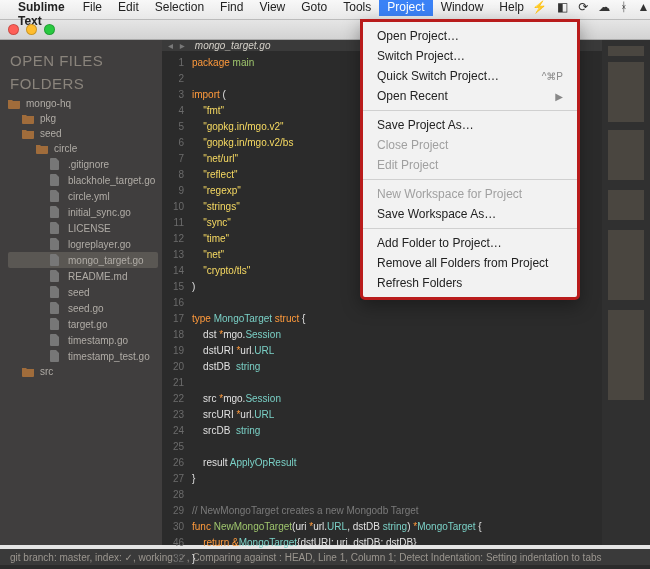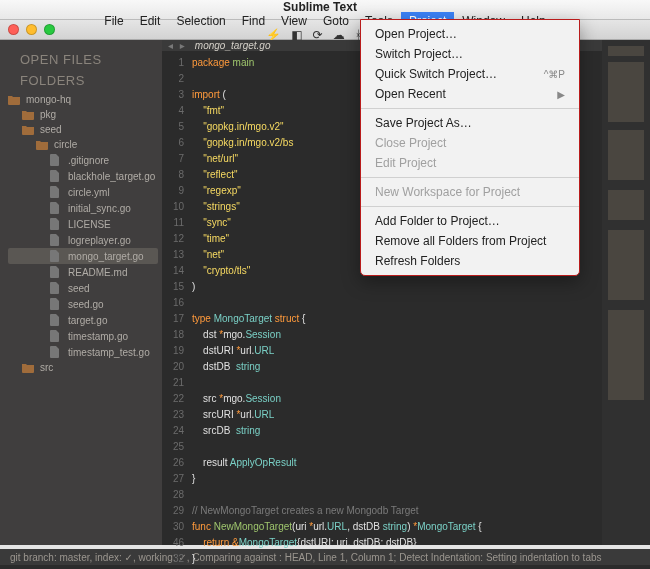--- a/index.html
+++ b/index.html
@@ -1,54 +1,54 @@
 <!DOCTYPE html>
 <html><head>
 <meta charset="utf-8">
 <style>
 * { margin: 0; padding: 0; box-sizing: border-box; font-family: -apple-system, 'Helvetica Neue', Arial, sans-serif; }
 body { width: 650px; height: 569px; background: #2b2b2b; overflow: hidden; font-size: 11px; }
 
-.mac-menubar { height: 20px; background: linear-gradient(#f8f8f8,#e8e8e8); border-bottom:1px solid #bbb; display:flex; align-items:center; padding:0 8px; gap:0; color:#222; font-size:12px;flex-direction:column; }
+.mac-menubar { height: 20px; background: linear-gradient(#f8f8f8,#e8e8e8); border-bottom:1px solid #bbb; display:flex; align-items:flex-start; padding:0 8px; gap:0; color:#222; font-size:12px; }
 .mac-menubar .apple { font-size:13px; margin-right:10px; }
 .mac-menubar .app { font-weight:700; margin-right:10px; }
 .mac-menubar .mitem { padding:2px 8px; cursor:default; }
 .mac-menubar .mitem.active { background:#3b82f6; color:#fff; }
 .mac-menubar .spacer { flex:1; }
 .mac-menubar .status { display:flex; gap:10px; align-items:center; color:#333; }
 
 .traffic { height:20px; background:linear-gradient(#e5e5e5,#d3d3d3); border-bottom:1px solid #aaa; display:flex; align-items:center; padding:0 8px; gap:7px;}
 .light { width:11px; height:11px; border-radius:50%; border:1px solid rgba(0,0,0,.2); }
 .light.red{background:#ff5f57;} .light.yellow{background:#ffbd2e;} .light.green{background:#28c940;}
 
 .workspace { display:flex; height:505px; background:#3a3a3a; }
 
 .sidebar { width:162px; background:#403e3e; color:#b0aca6; padding:6px 4px 6px 8px; overflow:hidden; font-size:10px; }
-.side-head { color:#8a847c; font-size:13px; letter-spacing:.5px; margin:6px 0 4px 12px; }
+.side-head { color:#8a847c; font-size:15px; letter-spacing:.5px; margin:6px 0 4px 2px; }
 .tree-item { display:flex; align-items:center; padding:2px 0 2px 0; white-space:nowrap; font-size:10px; }
 .tree-item .fold { width:18px; display:flex; align-items:center; }
 .fold svg { fill:#a06c3b; }
 .file svg { fill:#8c8c8c; }
 .tree-item.sel { background:#5a5753; border-radius:2px; }
 .ind1{padding-left:14px;} .ind2{padding-left:28px;} .ind3{padding-left:42px;}
 
 .editor { flex:1; background:#2b2b2b; display:flex; flex-direction:column; position:relative; }
 .tabbar { height:22px; background:#3a3a3a; display:flex; align-items:center; padding:0 6px; color:#d4d0c8; font-size:10px; font-style:italic; gap:8px;}
 .tabbar .arrows { color:#787878; font-style:normal; letter-spacing:2px;}
 .code { flex:1; display:flex; font-family: Menlo, Consolas, monospace; font-size:10px; line-height:16px; padding-top:4px; position:relative; }
 .gutter { width:30px; text-align:right; color:#6b6b6b; padding-right:8px; }
 .lines { flex:1; color:#e0e0e0; white-space:pre; }
 .kw{color:#ff9a3c;} .str{color:#f7da62;} .typ{color:#7ad0c6;} .fn{color:#9fc66d;} .com{color:#7a7a7a;margin-top:13px;} .op{color:#ff9a3c;}
 
 .minimap { width:48px; background:#303030; position:relative; }
 .minimap .blob { position:absolute; left:6px; right:6px; background:#4a4640; }
 
 .statusbar { height:20px; background:#3a3a3a; color:#9b968f; font-size:10px; display:flex; align-items:center; padding:0 10px; border-top:4px solid #e5e5e5;}
 
-.dropdown { position:absolute; top:19px; left:360px; width:220px; background:#f2f2f2; border:1px solid #b91c1c; border-radius:0 0 5px 5px; box-shadow:0 6px 18px rgba(0,0,0,.35); padding:4px 0; font-size:12px; color:#222; z-index:50;}
+.dropdown { position:absolute; top:19px; left:360px; width:220px; background:#f2f2f2; border:3px solid #b91c1c; border-radius:0 0 5px 5px; box-shadow:0 6px 18px rgba(0,0,0,.35); padding:4px 0; font-size:12px; color:#222; z-index:50;}
 .dropdown .dmi { padding:3px 14px; display:flex; justify-content:space-between; align-items:center; }
 .dropdown .dmi.disabled { color:#a0a0a0; }
 .dropdown .sep { height:1px; background:#d0d0d0; margin:4px 0; }
 .dropdown .hint{ color:#888; font-size:10px;}
 </style>
 </head>
 <body>
 
 <div class="mac-menubar">
   <span class="apple"></span>
@@ -307,20 +307,23 @@
     <div class="dmi disabled">
       <span>Close Project</span>
     </div>
     <div class="dmi disabled">
       <span>Edit Project</span>
     </div>
     <div class="sep"></div>
     <div class="dmi disabled">
       <span>New Workspace for Project</span>
     </div>
+    <div class="dmi">
+      <span>Save Workspace As…</span>
+    </div>
     <div class="sep"></div>
     <div class="dmi">
       <span>Add Folder to Project…</span>
     </div>
     <div class="dmi">
       <span>Remove all Folders from Project</span>
     </div>
     <div class="dmi">
       <span>Refresh Folders</span>
     </div>

